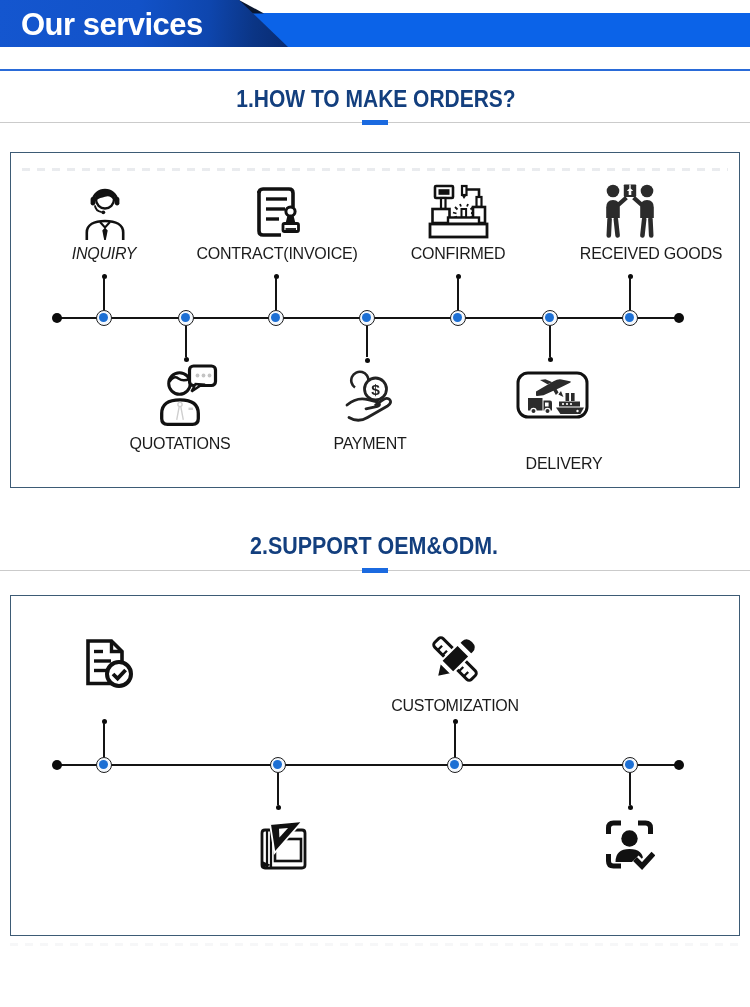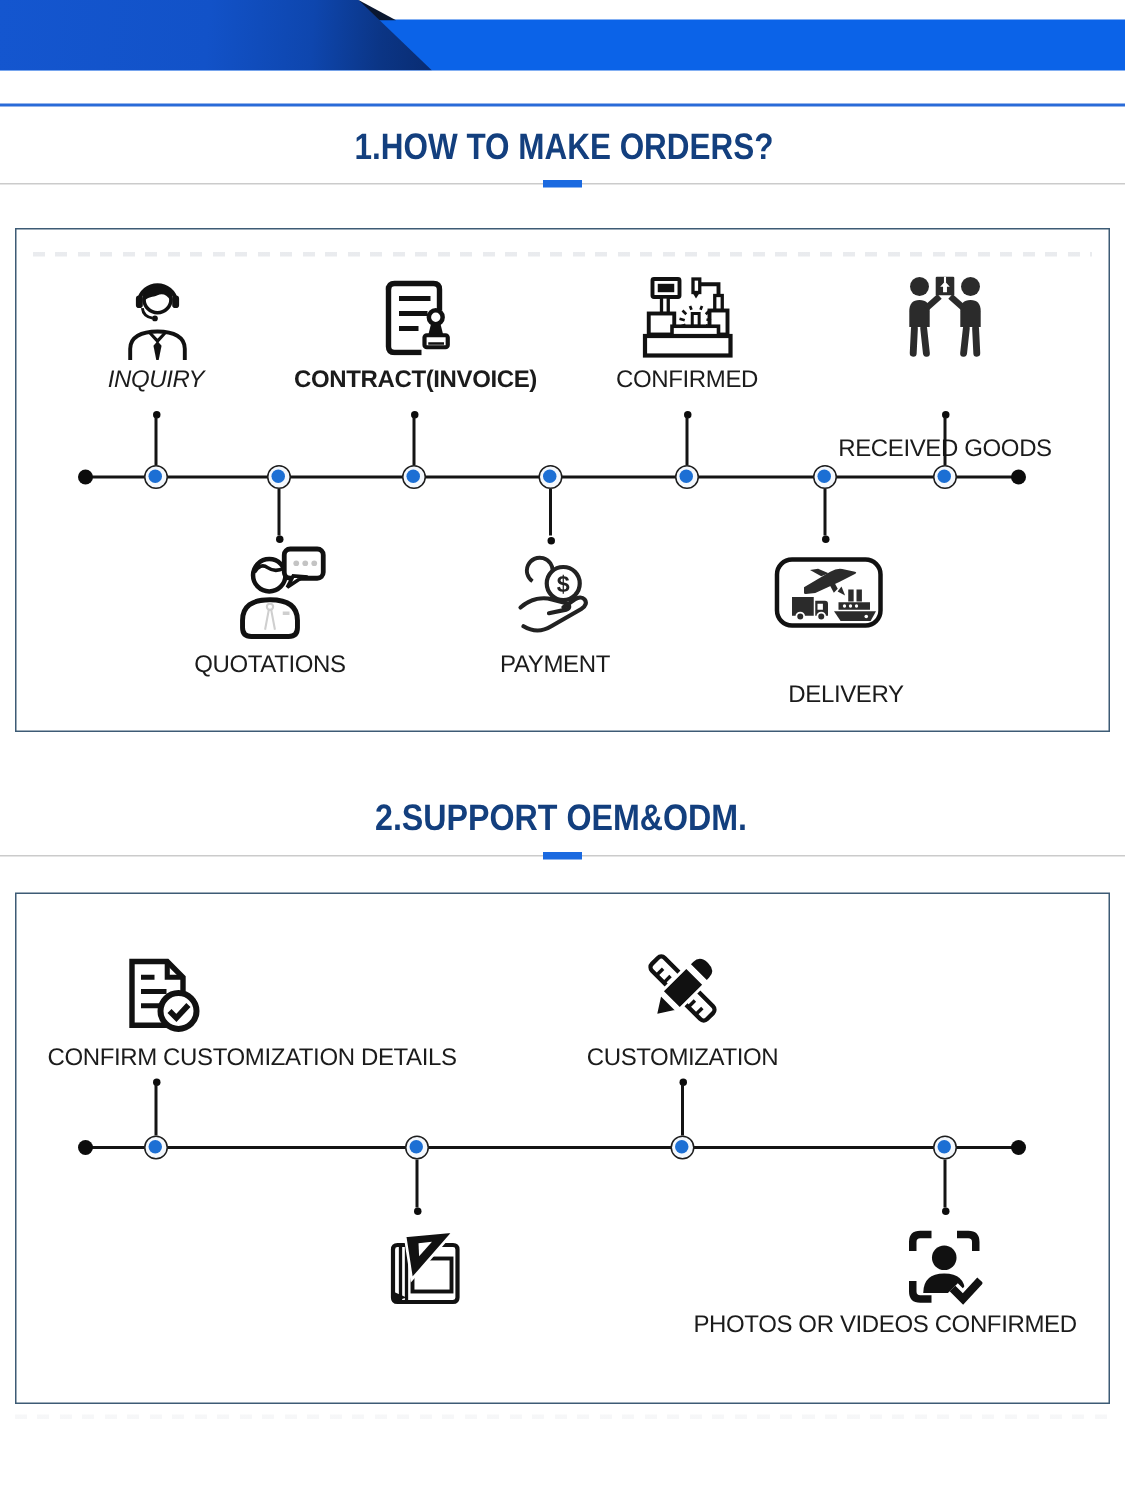--- a/index.html
+++ b/index.html
@@ -45,20 +45,21 @@
   svg{display:block;}
 </style>
 </head>
 <body>
 
 <div id="page">
 
   <div class="abs" id="banner-band"></div>
   <div class="abs" id="banner-fold"></div>
   <div class="abs" id="banner-flag"></div>
+  <div class="abs" id="banner-title">Our services</div>
 
   <div class="abs top-divider"></div>
 
   <div class="abs sec-title" style="left:376px;top:87px;transform:translateX(-50%) scaleX(0.856);">1.HOW TO MAKE ORDERS?</div>
   <div class="abs thin-line" style="top:122px;"></div>
   <div class="abs blue-tab" style="left:362px;top:120px;"></div>
 
   <div class="abs flow-box" style="top:152px;height:334px;"></div>
   <div class="abs dash-row" style="left:22px;top:168px;width:706px;"></div>
 
@@ -129,23 +130,23 @@
         <line x1="47.4" y1="37" x2="48.2" y2="53.5"></line>
           <line x1="41.2" y1="37" x2="39.4" y2="53.5"></line>
       </g>
       <rect x="20.8" y="2.5" width="12.4" height="12.4" rx="0.8" fill="#2b2b2b"></rect>
       <line x1="27" y1="2.5" x2="27" y2="6.5" stroke="#fff" stroke-width="1.4"></line>
       <path d="M27,5.7 l3.2,3.4 h-1.9 v3.8 h-2.6 v-3.8 h-1.9 z" fill="#fff"></path>
     </svg>
   </div>
 
   <div class="abs step-label" style="left:104px;top:245px;font-style:italic;">INQUIRY</div>
-  <div class="abs step-label" style="left:277px;top:245px;font-weight:bold;">CONTRACT(INVOICE)</div>
+  <div class="abs step-label" style="left:277px;top:245px;">CONTRACT(INVOICE)</div>
   <div class="abs step-label" style="left:458px;top:245px;">CONFIRMED</div>
-  <div class="abs step-label" style="left:630px;top:245px;margin-top:46px;">RECEIVED GOODS</div>
+  <div class="abs step-label" style="left:651px;top:245px;">RECEIVED GOODS</div>
 
   <div class="abs tl-smalldot" style="left:101.5px;top:274px;"></div>
   <div class="abs tl-smalldot" style="left:273.5px;top:274px;"></div>
   <div class="abs tl-smalldot" style="left:455.5px;top:274px;"></div>
   <div class="abs tl-smalldot" style="left:627.5px;top:274px;"></div>
   <div class="abs tl-vline" style="left:103.3px;top:278px;height:32px;"></div>
   <div class="abs tl-vline" style="left:275.3px;top:278px;height:32px;"></div>
   <div class="abs tl-vline" style="left:457.3px;top:278px;height:32px;"></div>
   <div class="abs tl-vline" style="left:629.3px;top:278px;height:32px;"></div>
 
@@ -262,21 +263,20 @@
         </g>
       </g>
       <g transform="rotate(-45 28 28)">
         <path d="M2.5,28 L15,20 L15,36 Z" fill="#111" stroke="#fff" stroke-width="1.9"></path>
         <rect x="17" y="19.6" width="23" height="16.8" fill="#111" stroke="#fff" stroke-width="1.9"></rect>
         <path d="M42.5,19.6 h3 q7.5,0 7.5,8.4 q0,8.4 -7.5,8.4 h-3 z" fill="#111" stroke="#fff" stroke-width="1.9"></path>
       </g>
     </svg>
   </div>
 
-  <div class="abs step-label" style="left:168px;top:697px;">CONFIRM CUSTOMIZATION DETAILS</div>
   <div class="abs step-label" style="left:455px;top:697px;">CUSTOMIZATION</div>
 
   <div class="abs tl-smalldot" style="left:101.5px;top:719px;"></div>
   <div class="abs tl-smalldot" style="left:452.5px;top:719px;"></div>
   <div class="abs tl-vline" style="left:103.3px;top:723px;height:34px;"></div>
   <div class="abs tl-vline" style="left:454.3px;top:723px;height:34px;"></div>
 
   <div class="abs tl-line" style="left:57px;top:764.2px;width:622px;"></div>
   <div class="abs tl-enddot" style="left:52px;top:760px;"></div>
   <div class="abs tl-enddot" style="left:674px;top:760px;"></div>
@@ -317,16 +317,15 @@
         <path d="M33,4 h7.5 q5,0 5,5 v6"></path>
         <path d="M3.5,35 v7 q0,5 5,5 h7.5"></path>
       </g>
       <circle cx="24.5" cy="19.5" r="8.2" fill="#111"></circle>
       <path d="M10.5,43 q0,-13 14,-13 q14,0 14,13 z" fill="#111"></path>
       <path d="M30,40 l7,7 l11.5,-12.5" fill="none" stroke="#fff" stroke-width="10"></path>
       <path d="M30,40 l7,7 l11.5,-12.5" fill="none" stroke="#111" stroke-width="5.4"></path>
     </svg>
   </div>
 
-  <div class="abs step-label" style="left:590px;top:875px;">PHOTOS OR VIDEOS CONFIRMED</div>
 
   <div class="abs dash-row" style="left:10px;top:943px;width:730px;opacity:0.4;"></div>
 </div>
 
 </body></html>

